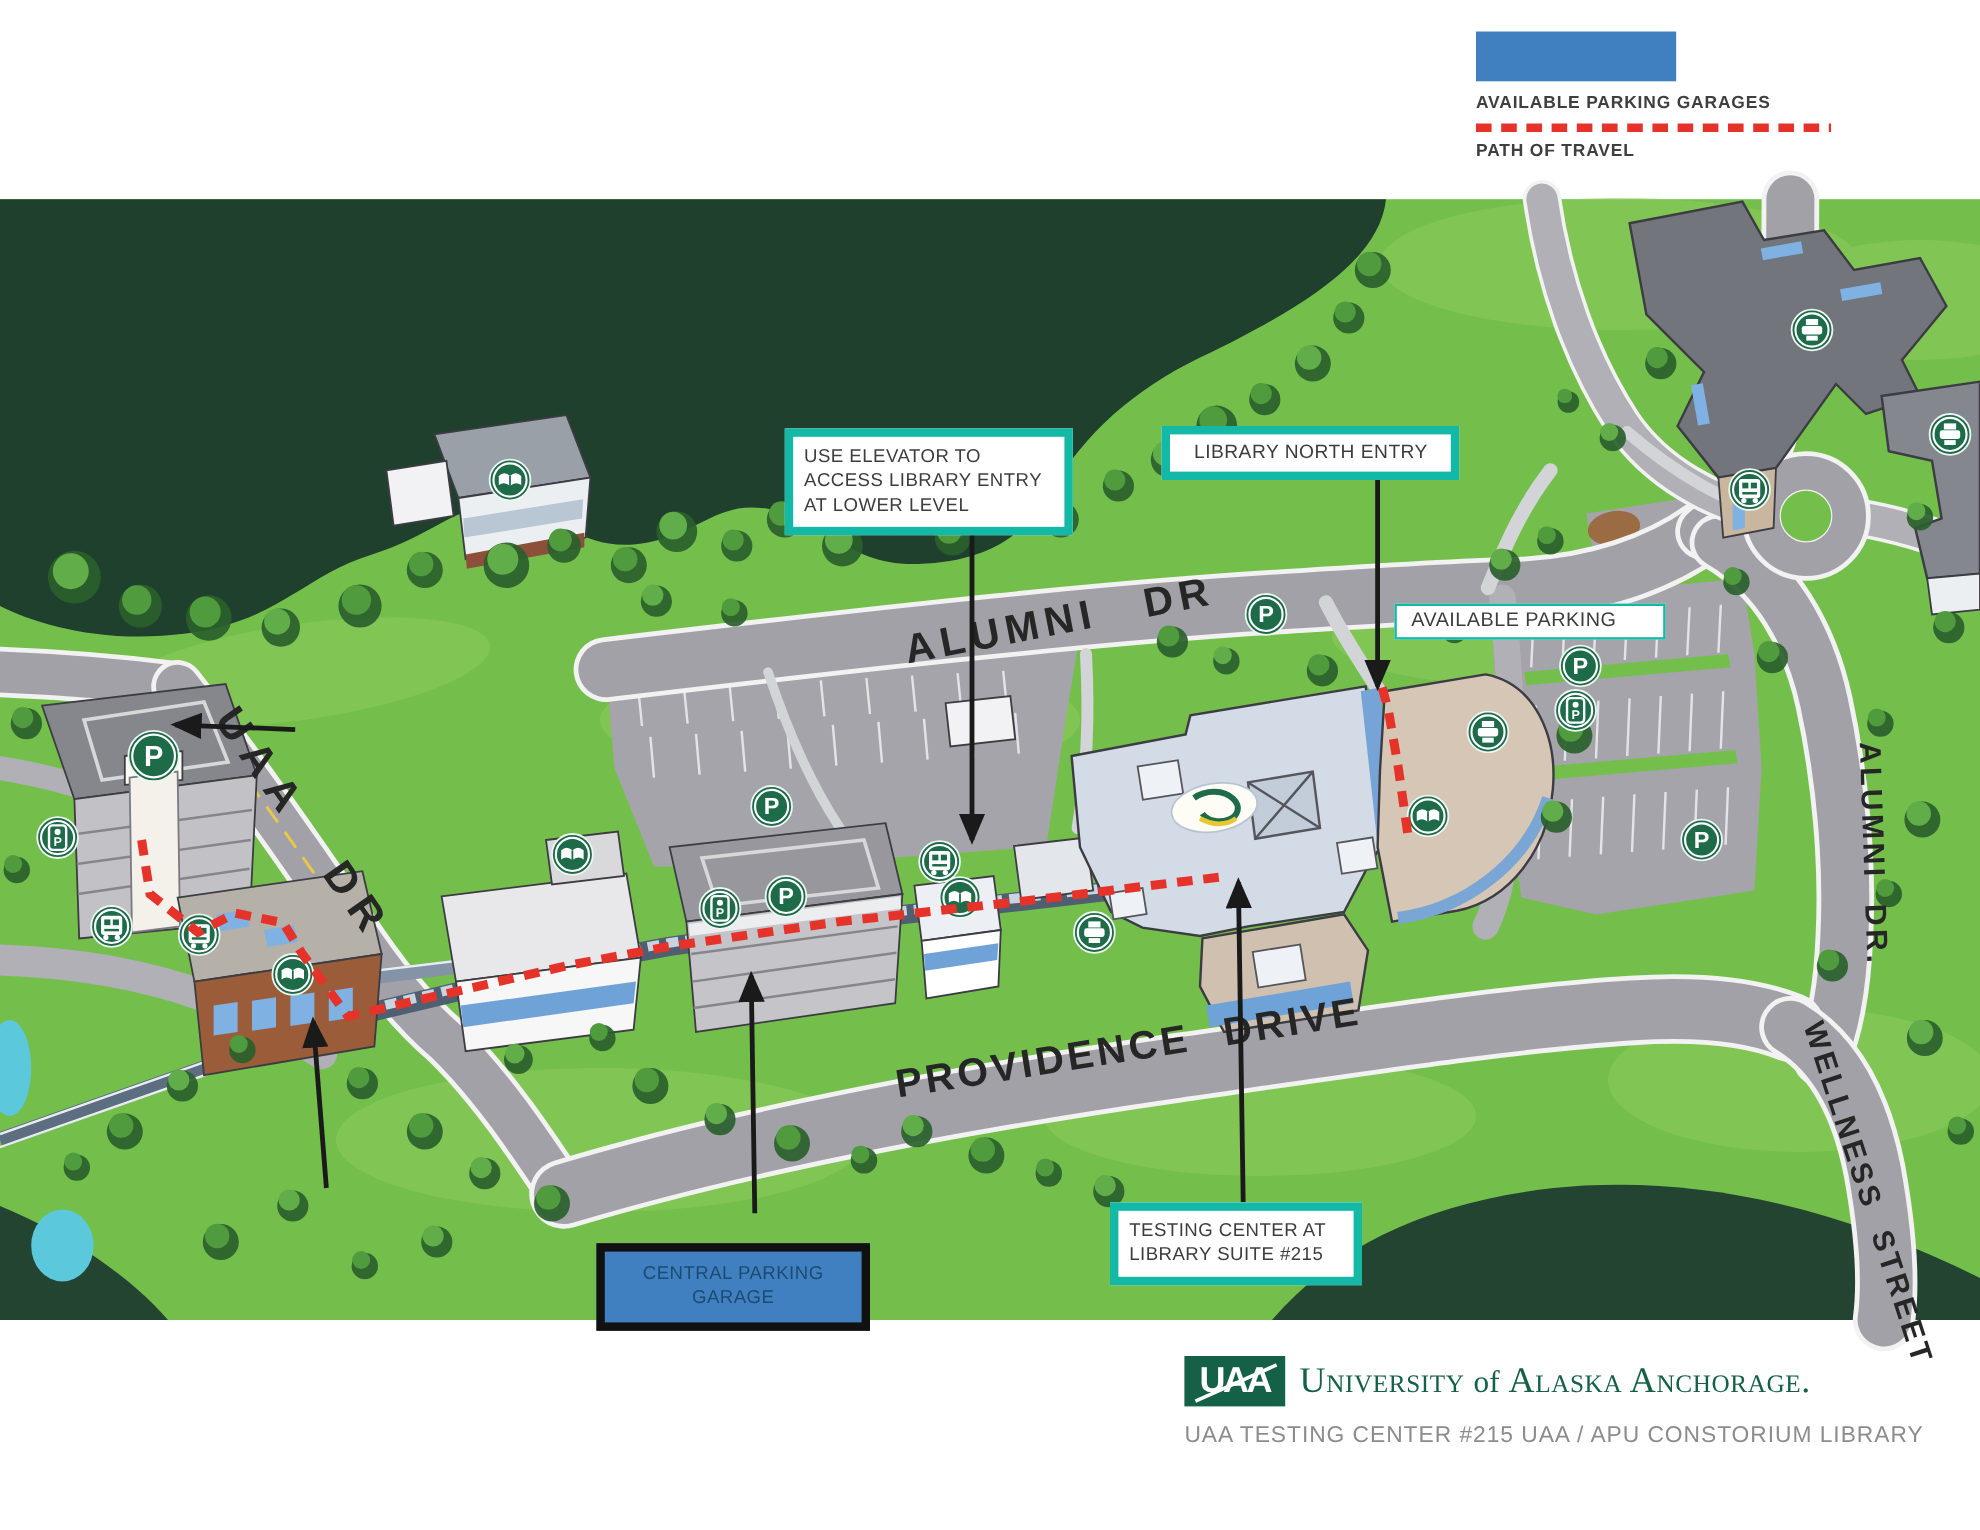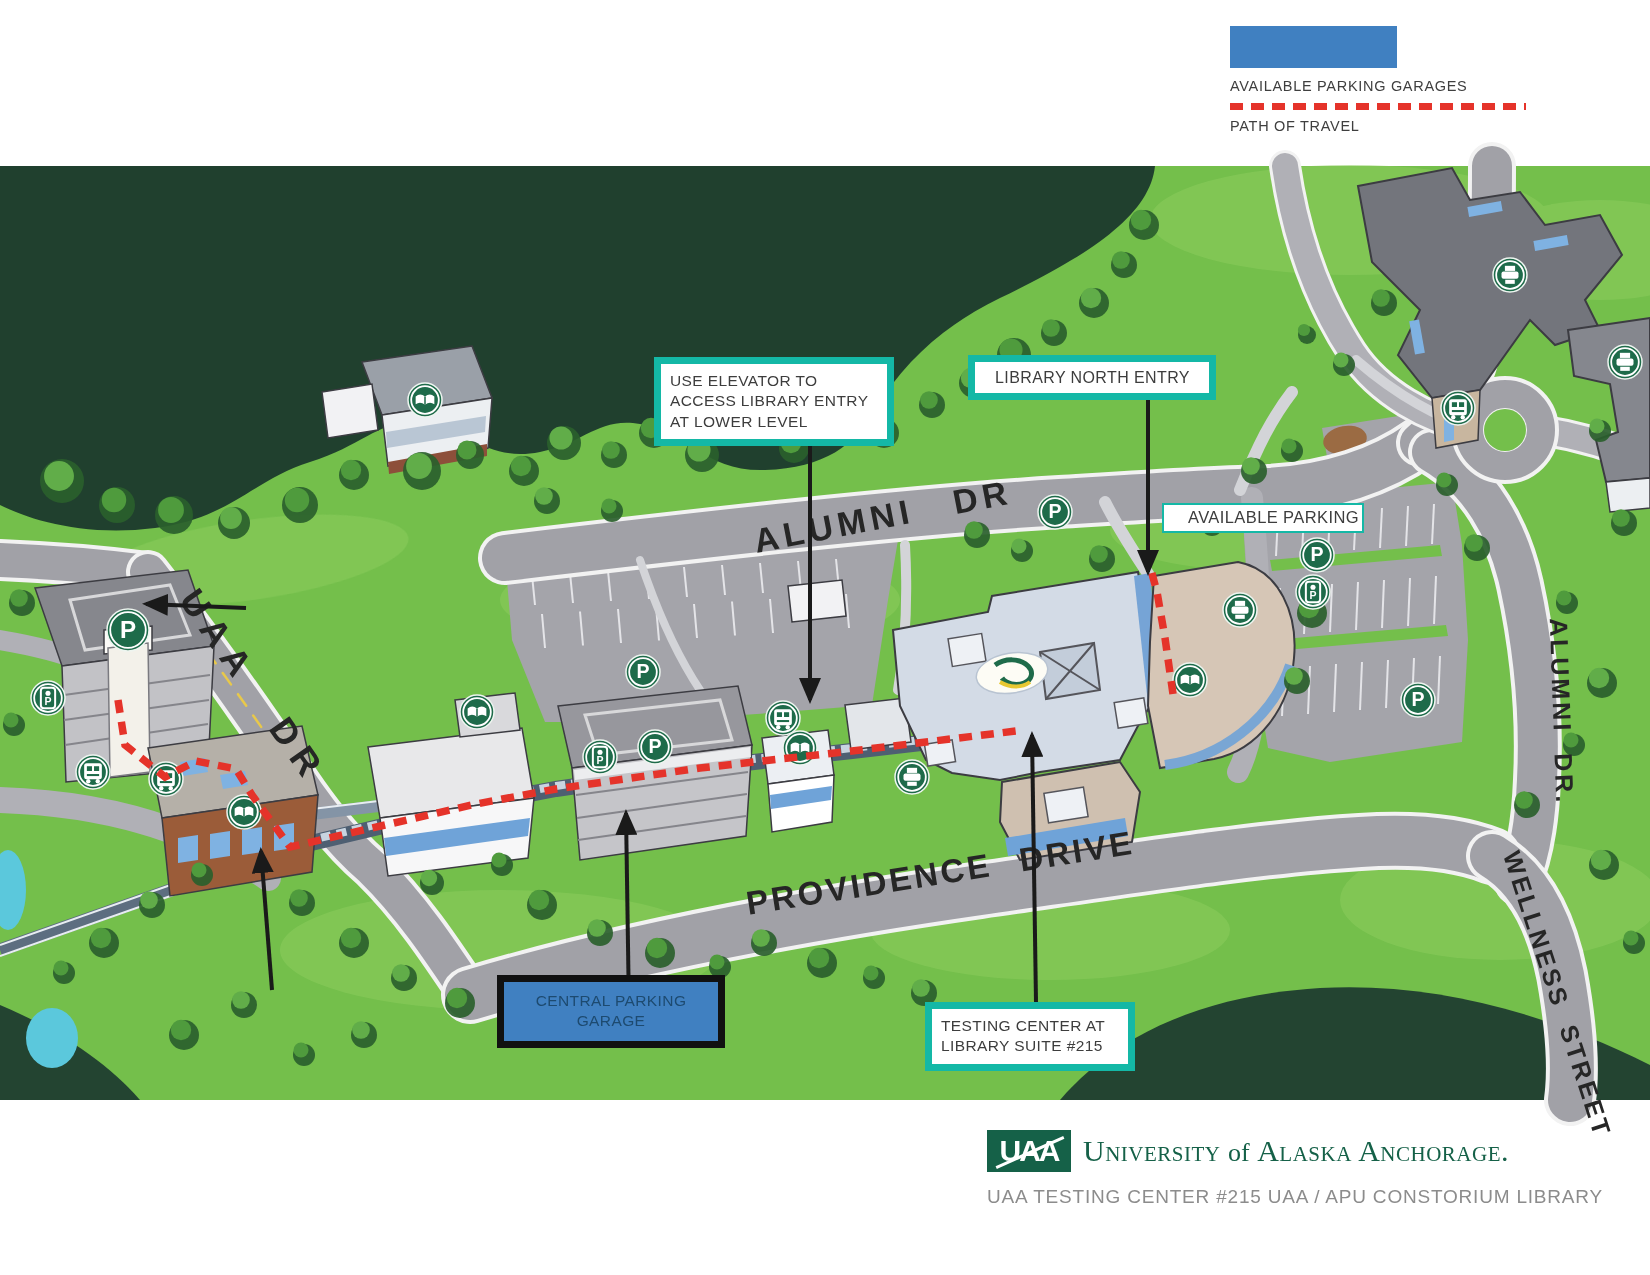--- a/index.html
+++ b/index.html
@@ -6,21 +6,21 @@
   .page{position:relative;width:1650px;height:1275px;background:#ffffff;overflow:hidden;
         font-family:"Liberation Sans",sans-serif;}
   svg{position:absolute;left:0;top:0;}
   
   .co{position:absolute;border:7px solid #14b8a6;background:#ffffff;color:#3d3d3d;
       font-size:15.5px;line-height:1.32;padding:7px 9px;letter-spacing:.4px;box-sizing:border-box;}
   .co.blue{background:#4080c1;color:#1d4a70;border-color:#111;}
   .co.center{text-align:center;}
   
   .legend{position:absolute;left:1230px;top:26px;width:300px;}
-  .legend .lbl{font-size:14.5px;color:#3f3f3f;letter-spacing:.7px;margin-top:10px;}
+  .legend .lbl{font-size:14.5px;color:#3f3f3f;letter-spacing:.7px;margin-top:10px;font-weight:bold;}
   .legend svg{position:static;display:block;}
   
   .brand{position:absolute;left:987px;top:1130px;width:640px;}
   .brand-row{display:flex;align-items:center;}
   .logo{width:84px;height:42px;background:#156148;position:relative;display:flex;
         align-items:center;justify-content:center;overflow:hidden;flex:0 0 auto;}
   .logo .uaa{color:#fff;font-weight:bold;font-size:30px;letter-spacing:-2px;
         font-family:"Liberation Sans",sans-serif;}
   .logo .slash{position:absolute;left:6px;top:21px;width:74px;height:3px;background:#fff;
         transform:rotate(-24deg);}
@@ -571,25 +571,25 @@
     <svg width="296" height="9" style="margin-top:8px;">
       <line x1="0" y1="4.5" x2="296" y2="4.5" stroke-width="7" stroke-dasharray="13 8" stroke="#e5332a"></line>
     </svg>
     <div class="lbl" style="margin-top:7px;">PATH OF TRAVEL</div>
   </div>
 
   <div class="co" style="left:654px;top:357px;width:240px;">USE ELEVATOR TO ACCESS LIBRARY ENTRY AT LOWER LEVEL</div>
 
   <div class="co" style="left:968px;top:355px;width:248px;font-size:16px;padding:5px 20px;white-space:nowrap;">LIBRARY NORTH ENTRY</div>
 
-  <div class="co" style="left:1162px;top:503px;width:202px;font-size:16.5px;padding:2px 24px;border-width:2px;white-space:nowrap;">AVAILABLE PARKING</div>
-
-
-
-  <div class="co blue center" style="left:497px;top:975px;width:228px;padding:9px 20px;">CENTRAL PARKING GARAGE</div>
+  <div class="co" style="left:1162px;top:503px;width:226px;font-size:16.5px;padding:2px 12px;border-width:2px;white-space:nowrap;">AVAILABLE PARKING</div>
+
+
+
+  <div class="co blue center" style="left:497px;top:1036px;width:228px;padding:9px 20px;">CENTRAL PARKING GARAGE</div>
 
   <div class="co" style="left:925px;top:1002px;width:210px;">
     <div>TESTING CENTER AT</div>
     <div>LIBRARY SUITE #215</div>
   </div>
 
   <div class="brand">
     <div class="brand-row">
       <div class="logo">
         <span class="uaa">UAA</span>

